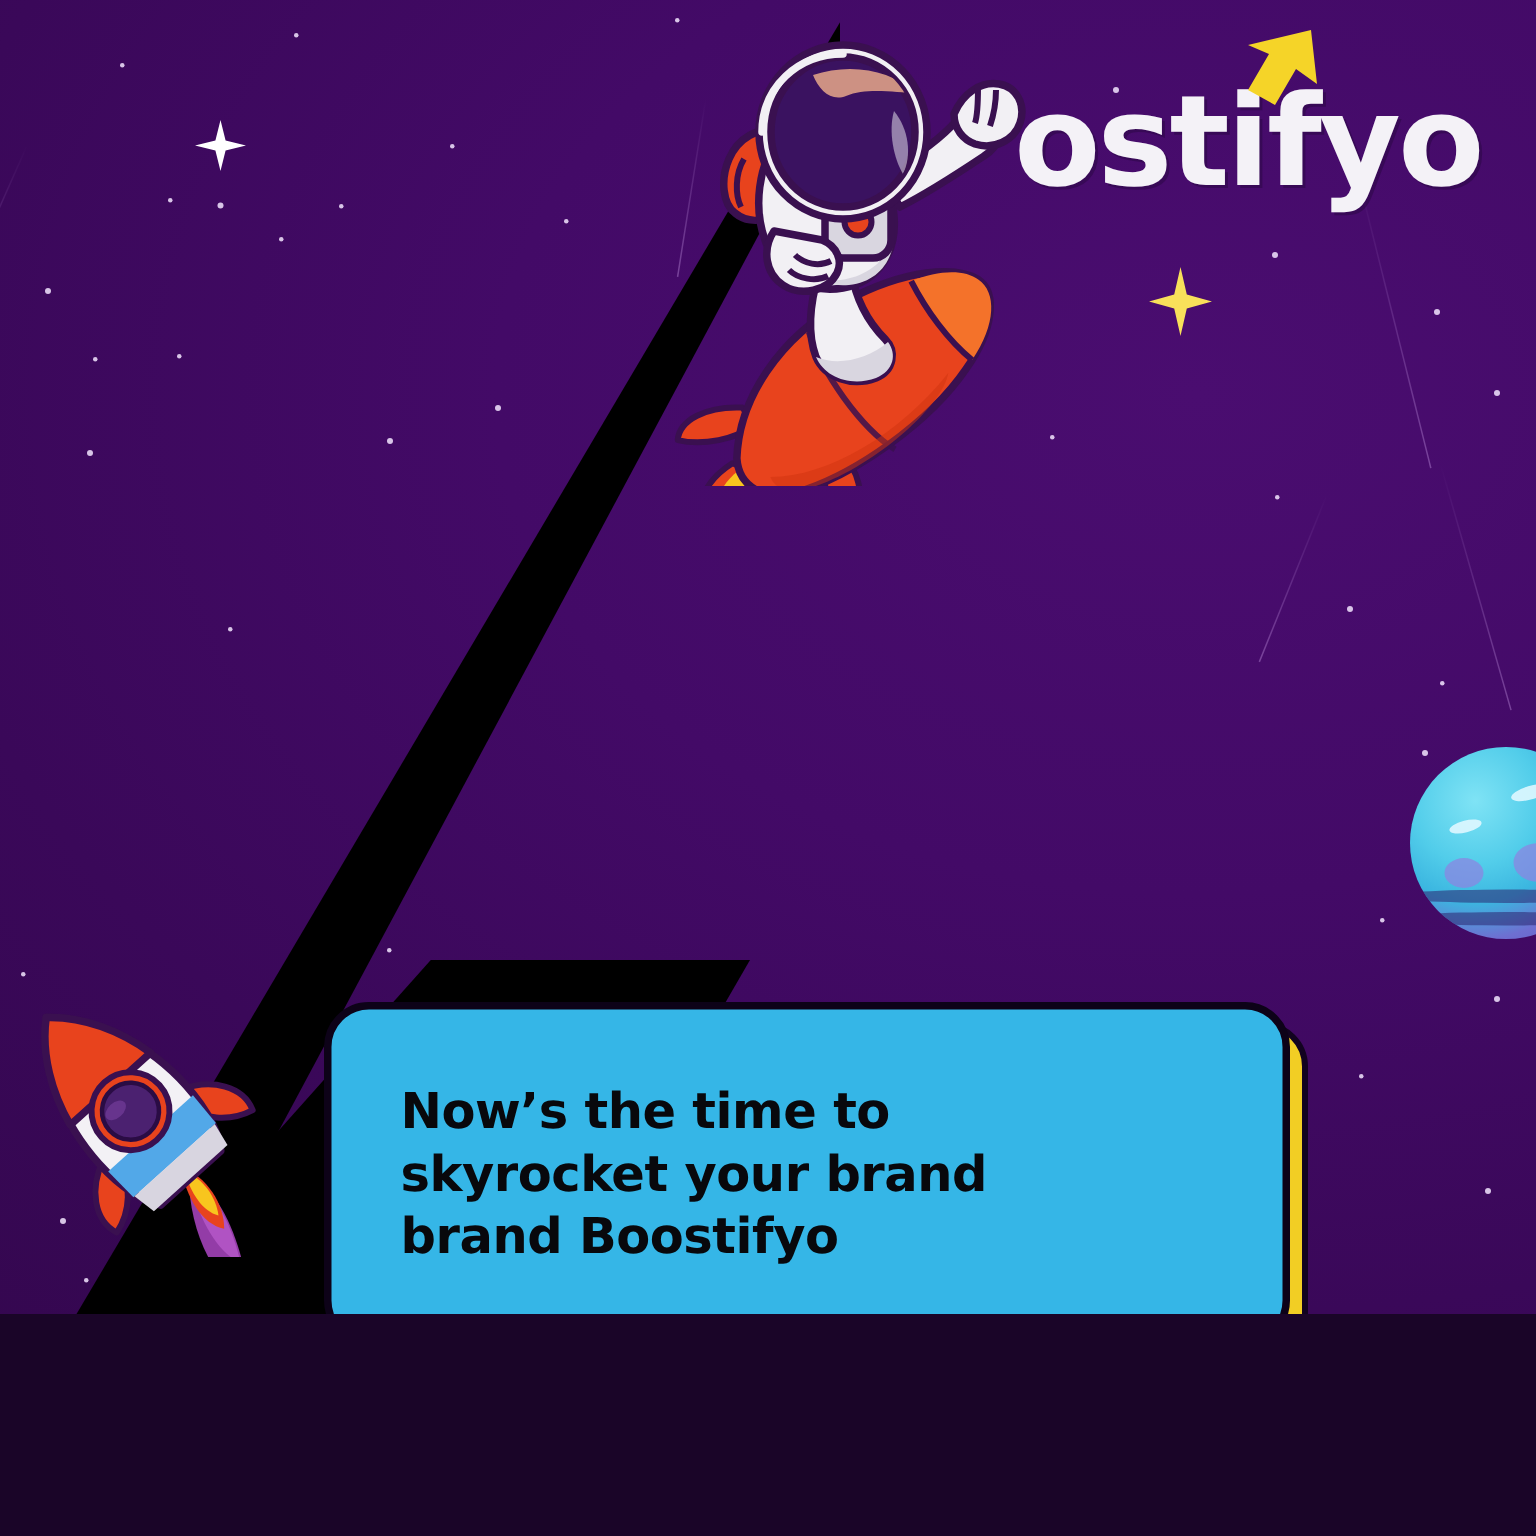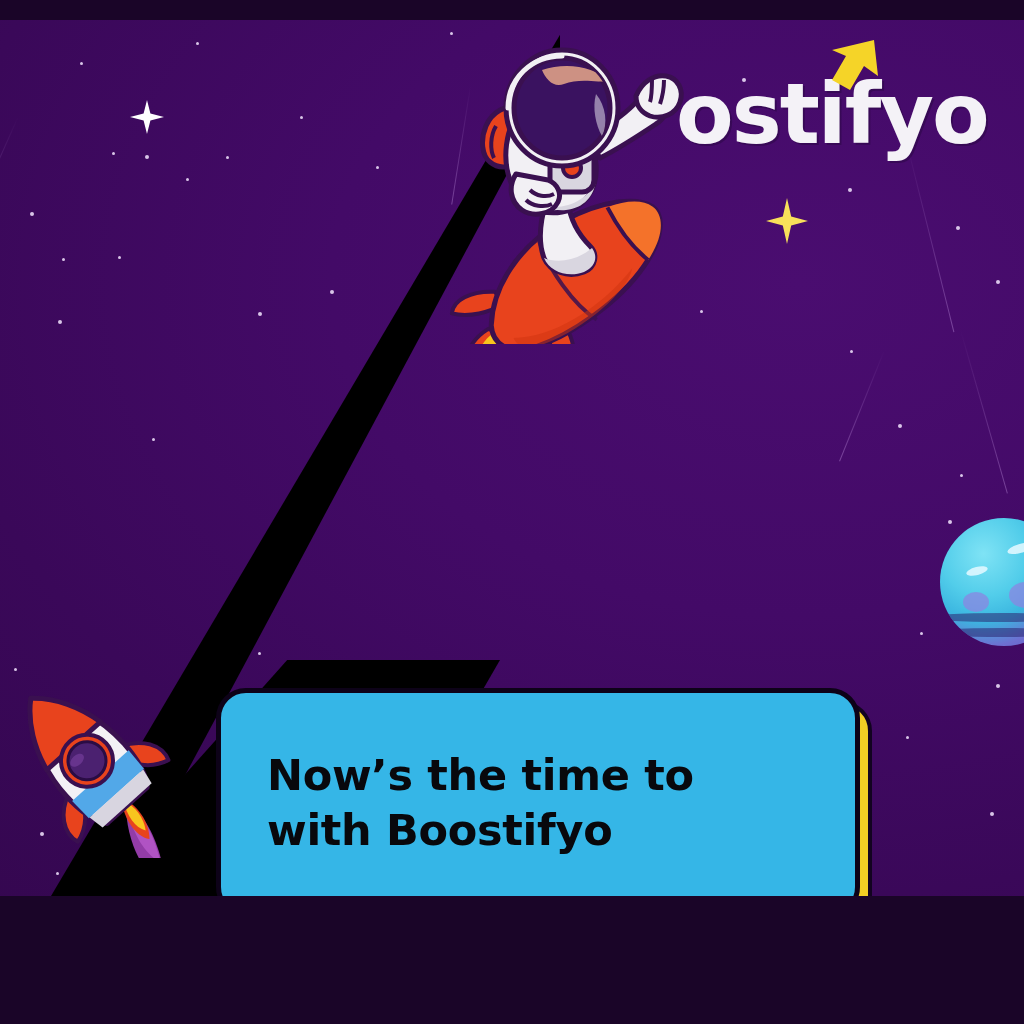--- a/index.html
+++ b/index.html
@@ -8,21 +8,20 @@
   body {
     font-family:"Liberation Sans", sans-serif;
     display:flex; align-items:flex-start; justify-content:flex-start;
   }
   .poster {
     position:relative;
     width:1024px; height:876px;
     overflow:hidden;
     background:radial-gradient(ellipse 120% 100% at 78% 30%, #4a0d70 0%, #430a67 38%, #3a0859 70%, #34074f 100%);
     user-select:none;
-    margin-top:20px;
   }
 
   
   .star {
     position:absolute; border-radius:50%;
     background:#f3e6ff; opacity:.85;
   }
   .streak {
     position:absolute; background:linear-gradient(to bottom, rgba(200,150,230,0), rgba(205,160,235,.38));
     width:1px; transform-origin:top center;
@@ -122,21 +121,21 @@
     position:absolute; left:0; top:0;
     width:644px; height:229px;
     background:#35b6e7; border:5px solid #0d0218;
     border-radius:30px;
     display:flex; align-items:center;
   }
   .callout-text {
     font-family:"DejaVu Sans", sans-serif;
     font-weight:700;
     color:#08080c;
-    font-size:43px;
+    font-size:33px;
     line-height:1.27;
     padding-left:46px;
     letter-spacing:-.3px;
   }
 </style>
 </head>
 <body>
 
 <div class="poster">
 
@@ -298,18 +297,19 @@
       <path d="M54 4 L58 40 L44 30 L30 54 L12 44 L26 20 L12 14 Z" fill="#f5d428"></path>
     </svg>
   </div>
 
 
   <div class="callout-wrap">
     <div class="callout-shadow"></div>
     <div class="callout">
       <div class="callout-text">
         <div>Now’s the time to</div>
-        <div>with Boostifyo</div>
+        <div>skyrocket your brand</div>
+        <div>brand Boostifyo</div>
       </div>
     </div>
   </div>
 
 </div>
 
 </body></html>

